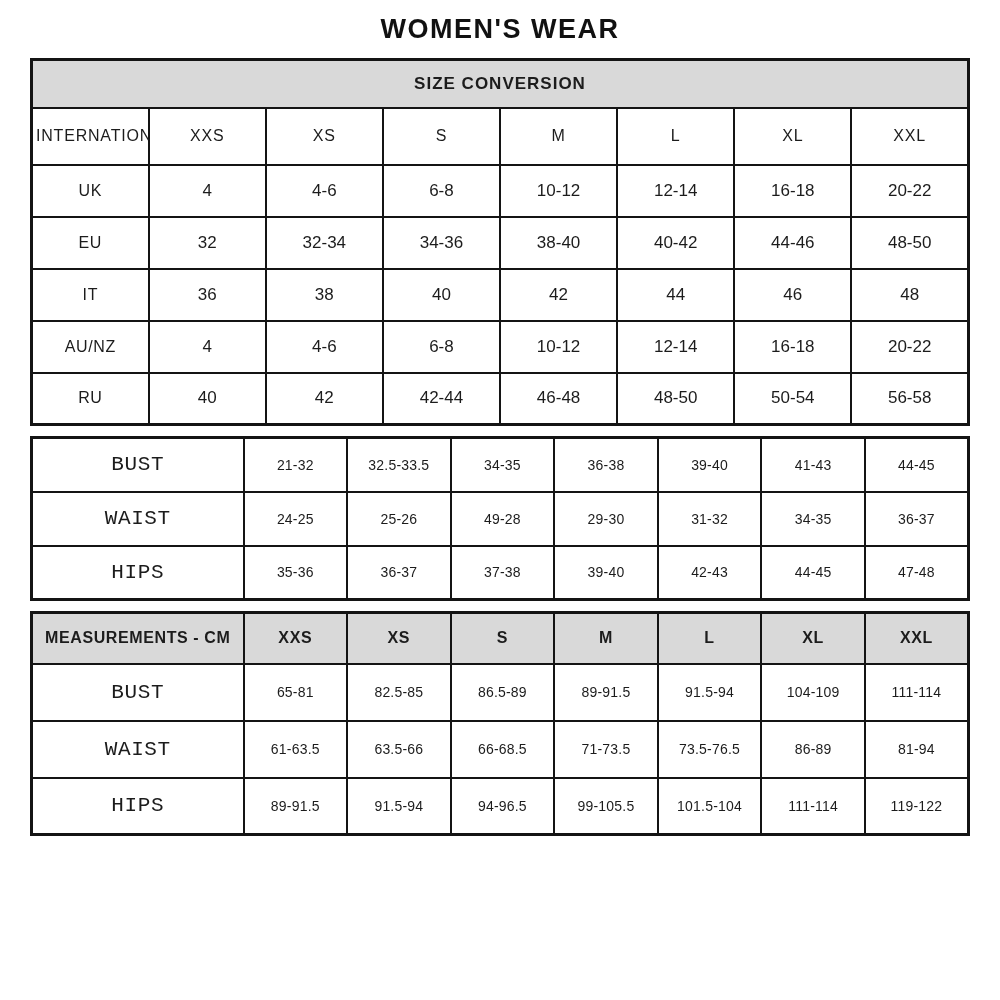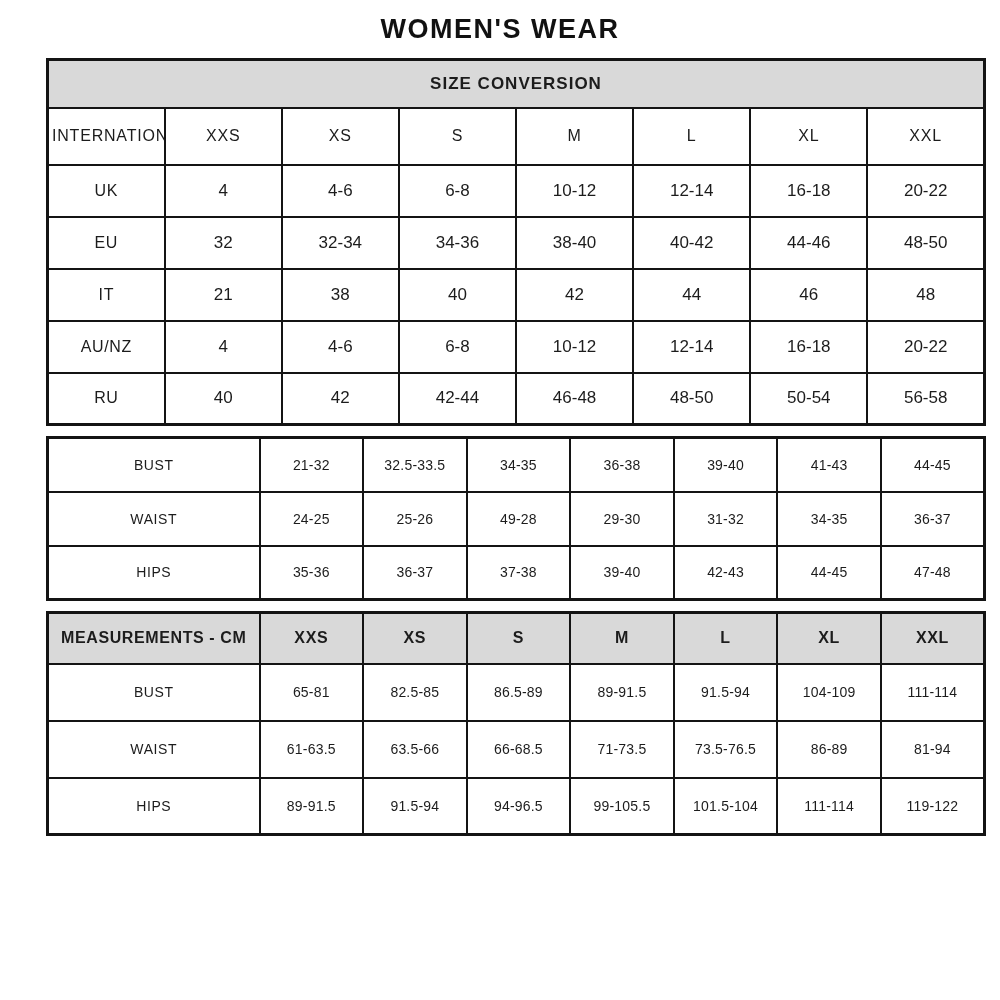--- a/index.html
+++ b/index.html
@@ -28,21 +28,20 @@
     font-weight: 700;
     letter-spacing: 1.5px;
     color: #111111;
   }
   table.tbl {
     border-collapse: collapse;
     width: 100%;
     table-layout: fixed;
     border: 3px solid var(--border-c);
     margin-bottom: 10px;
-    margin-left: 16px;
   }
   table.tbl td {
     border: 2px solid var(--border-c);
     text-align: center;
     vertical-align: middle;
     color: var(--text-c);
     padding: 0 3px;
     overflow: hidden;
     white-space: nowrap;
   }
@@ -67,21 +66,21 @@
     background: var(--header-bg);
     font-weight: 700;
     font-size: 16px;
     letter-spacing: 0.6px;
     height: 51px;
   }
   .meas td.label-col { width: 212px; }
   .meas .data-row td { font-size: 14px; letter-spacing: 0.2px; }
   #t-in .data-row td { height: 54px; }
   #t-cm .data-row td { height: 57px; }
-  .meas .data-row td.row-label { font-size: 14px; letter-spacing: 0.6px; }
+  .meas .data-row td.row-label { font-size: 21px; letter-spacing: 0.6px; font-family: Liberation Mono, monospace; }
 </style>
 </head>
 <body>
 
 <div class="page">
   <h1 class="page-title">WOMEN'S WEAR</h1>
 
   <div>
       <table class="tbl " id="t-size">
         <tbody>
@@ -113,21 +112,21 @@
             <td class="value-cell">32</td>
             <td class="value-cell">32-34</td>
             <td class="value-cell">34-36</td>
             <td class="value-cell">38-40</td>
             <td class="value-cell">40-42</td>
             <td class="value-cell">44-46</td>
             <td class="value-cell">48-50</td>
           </tr>
           <tr class="data-row">
             <td class="label-col row-label">IT</td>
-            <td class="value-cell">21</td>
+            <td class="value-cell">36</td>
             <td class="value-cell">38</td>
             <td class="value-cell">40</td>
             <td class="value-cell">42</td>
             <td class="value-cell">44</td>
             <td class="value-cell">46</td>
             <td class="value-cell">48</td>
           </tr>
           <tr class="data-row">
             <td class="label-col row-label">AU/NZ</td>
             <td class="value-cell">4</td>

